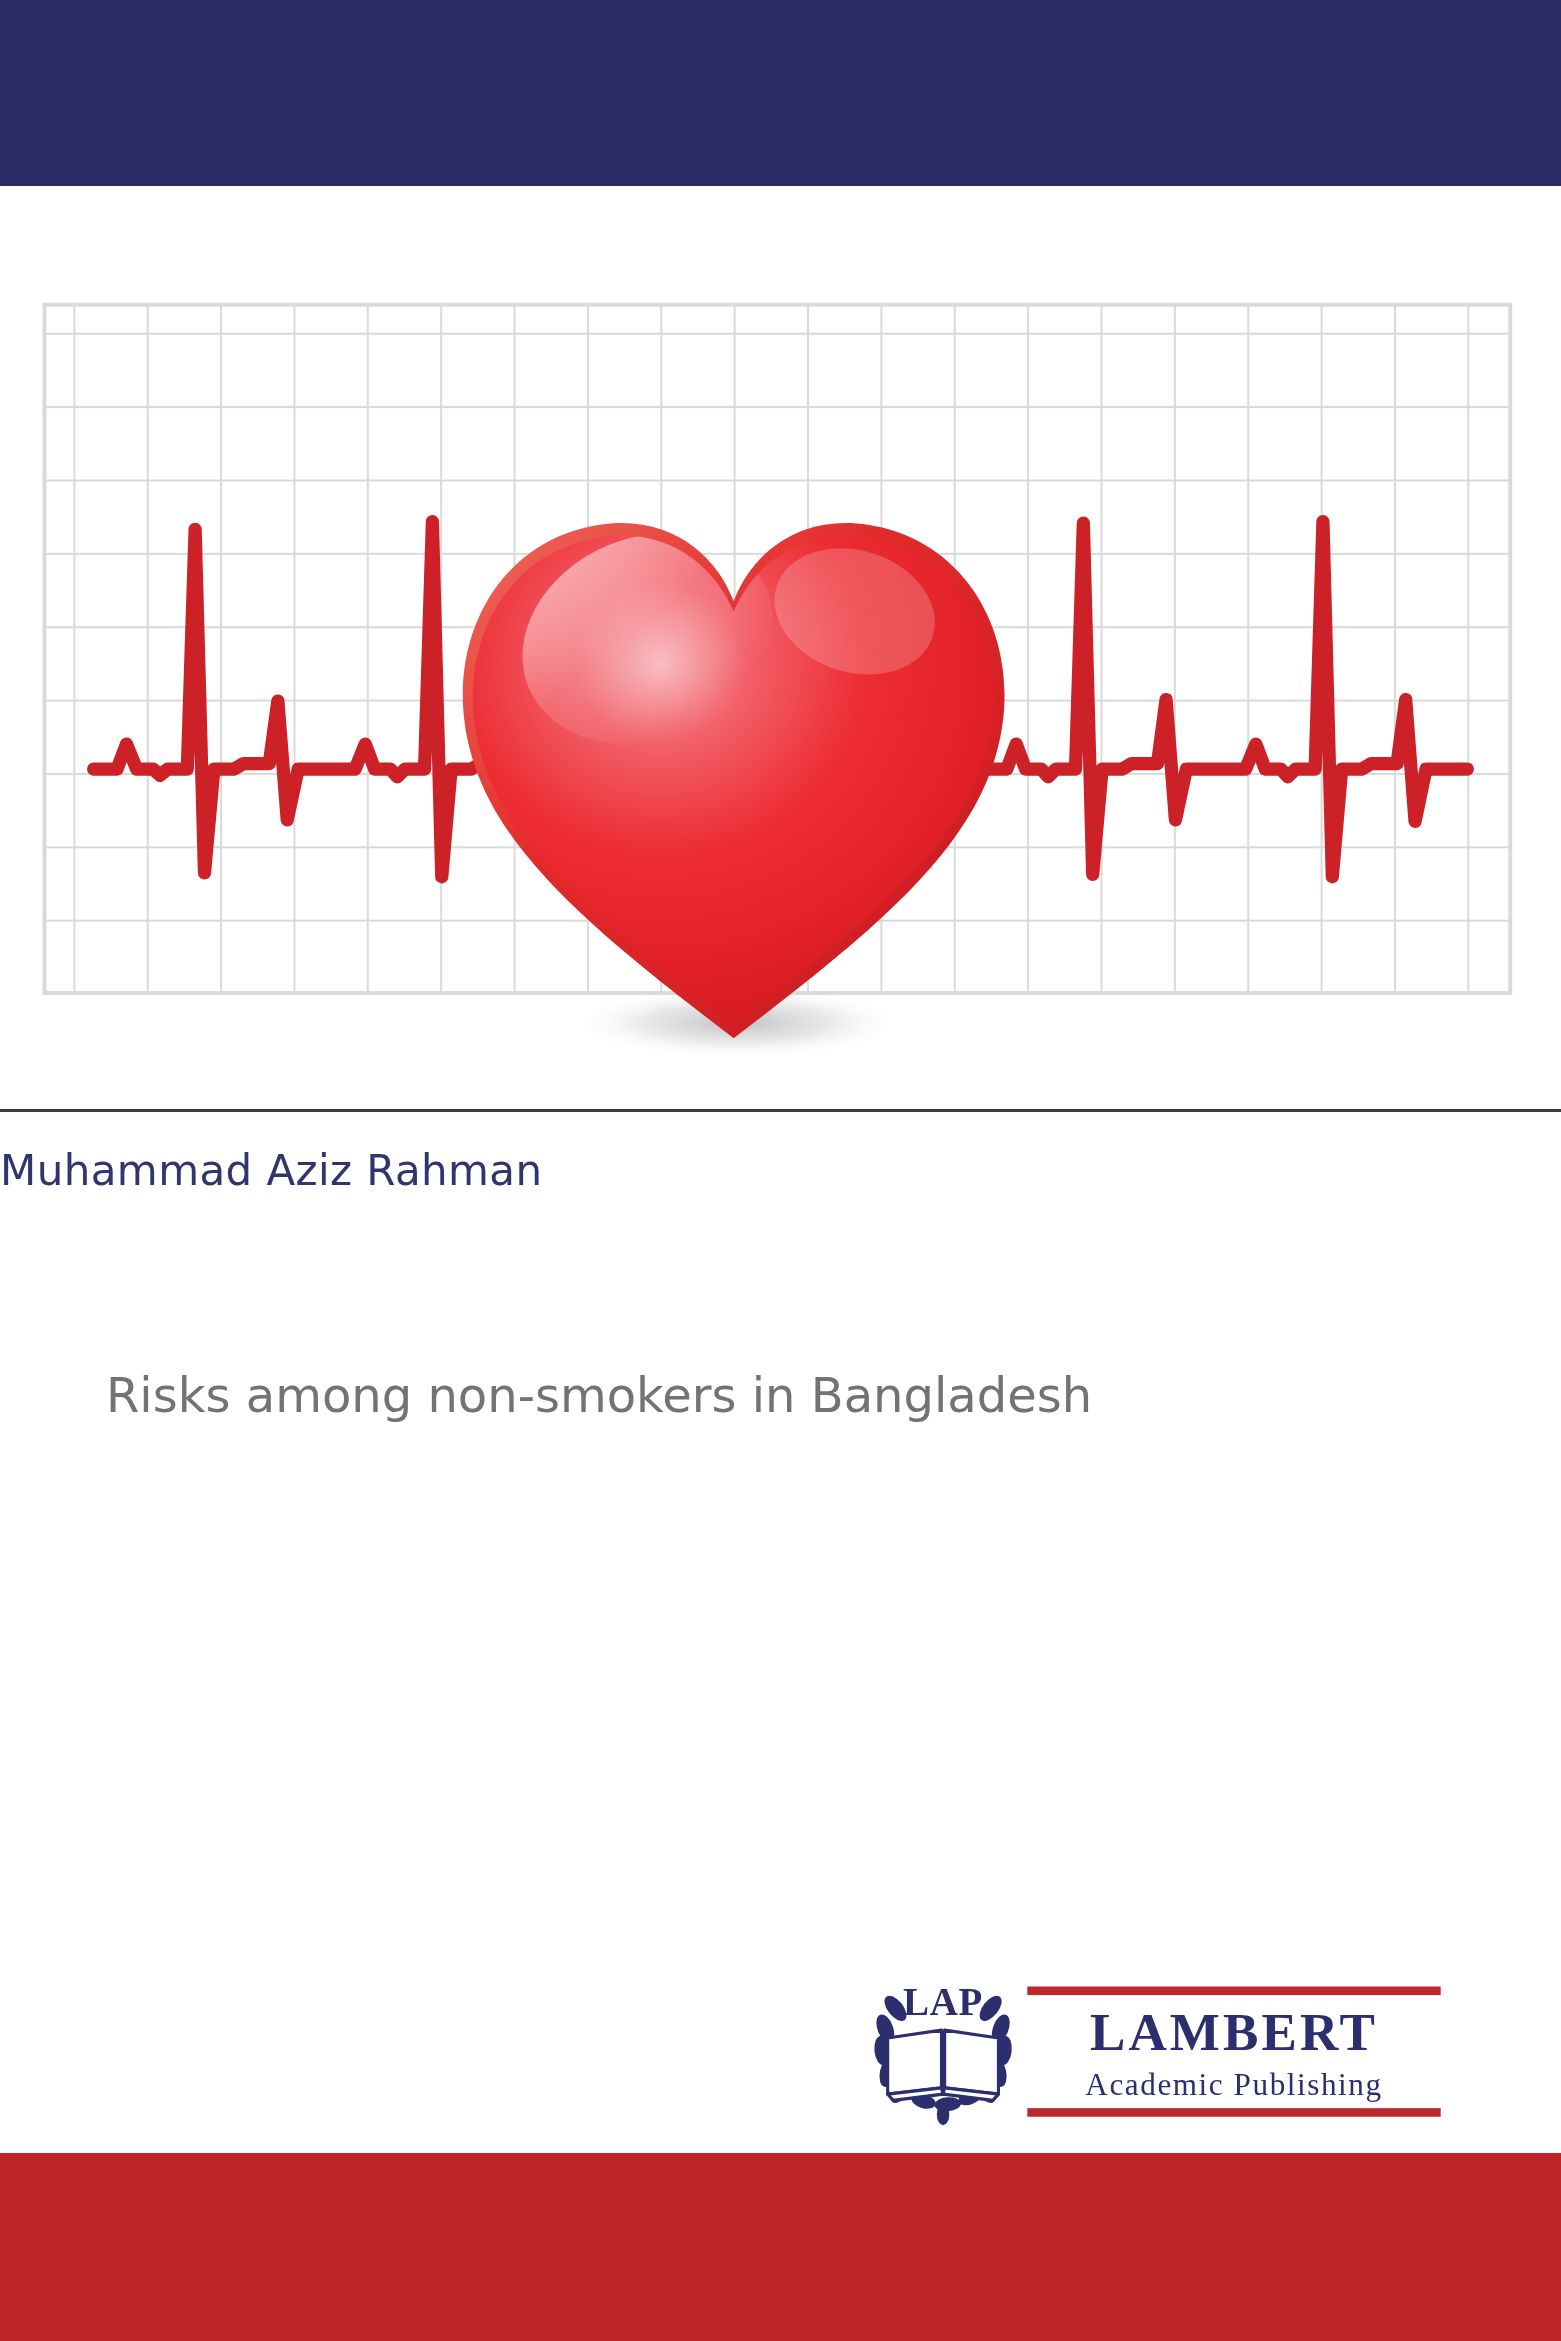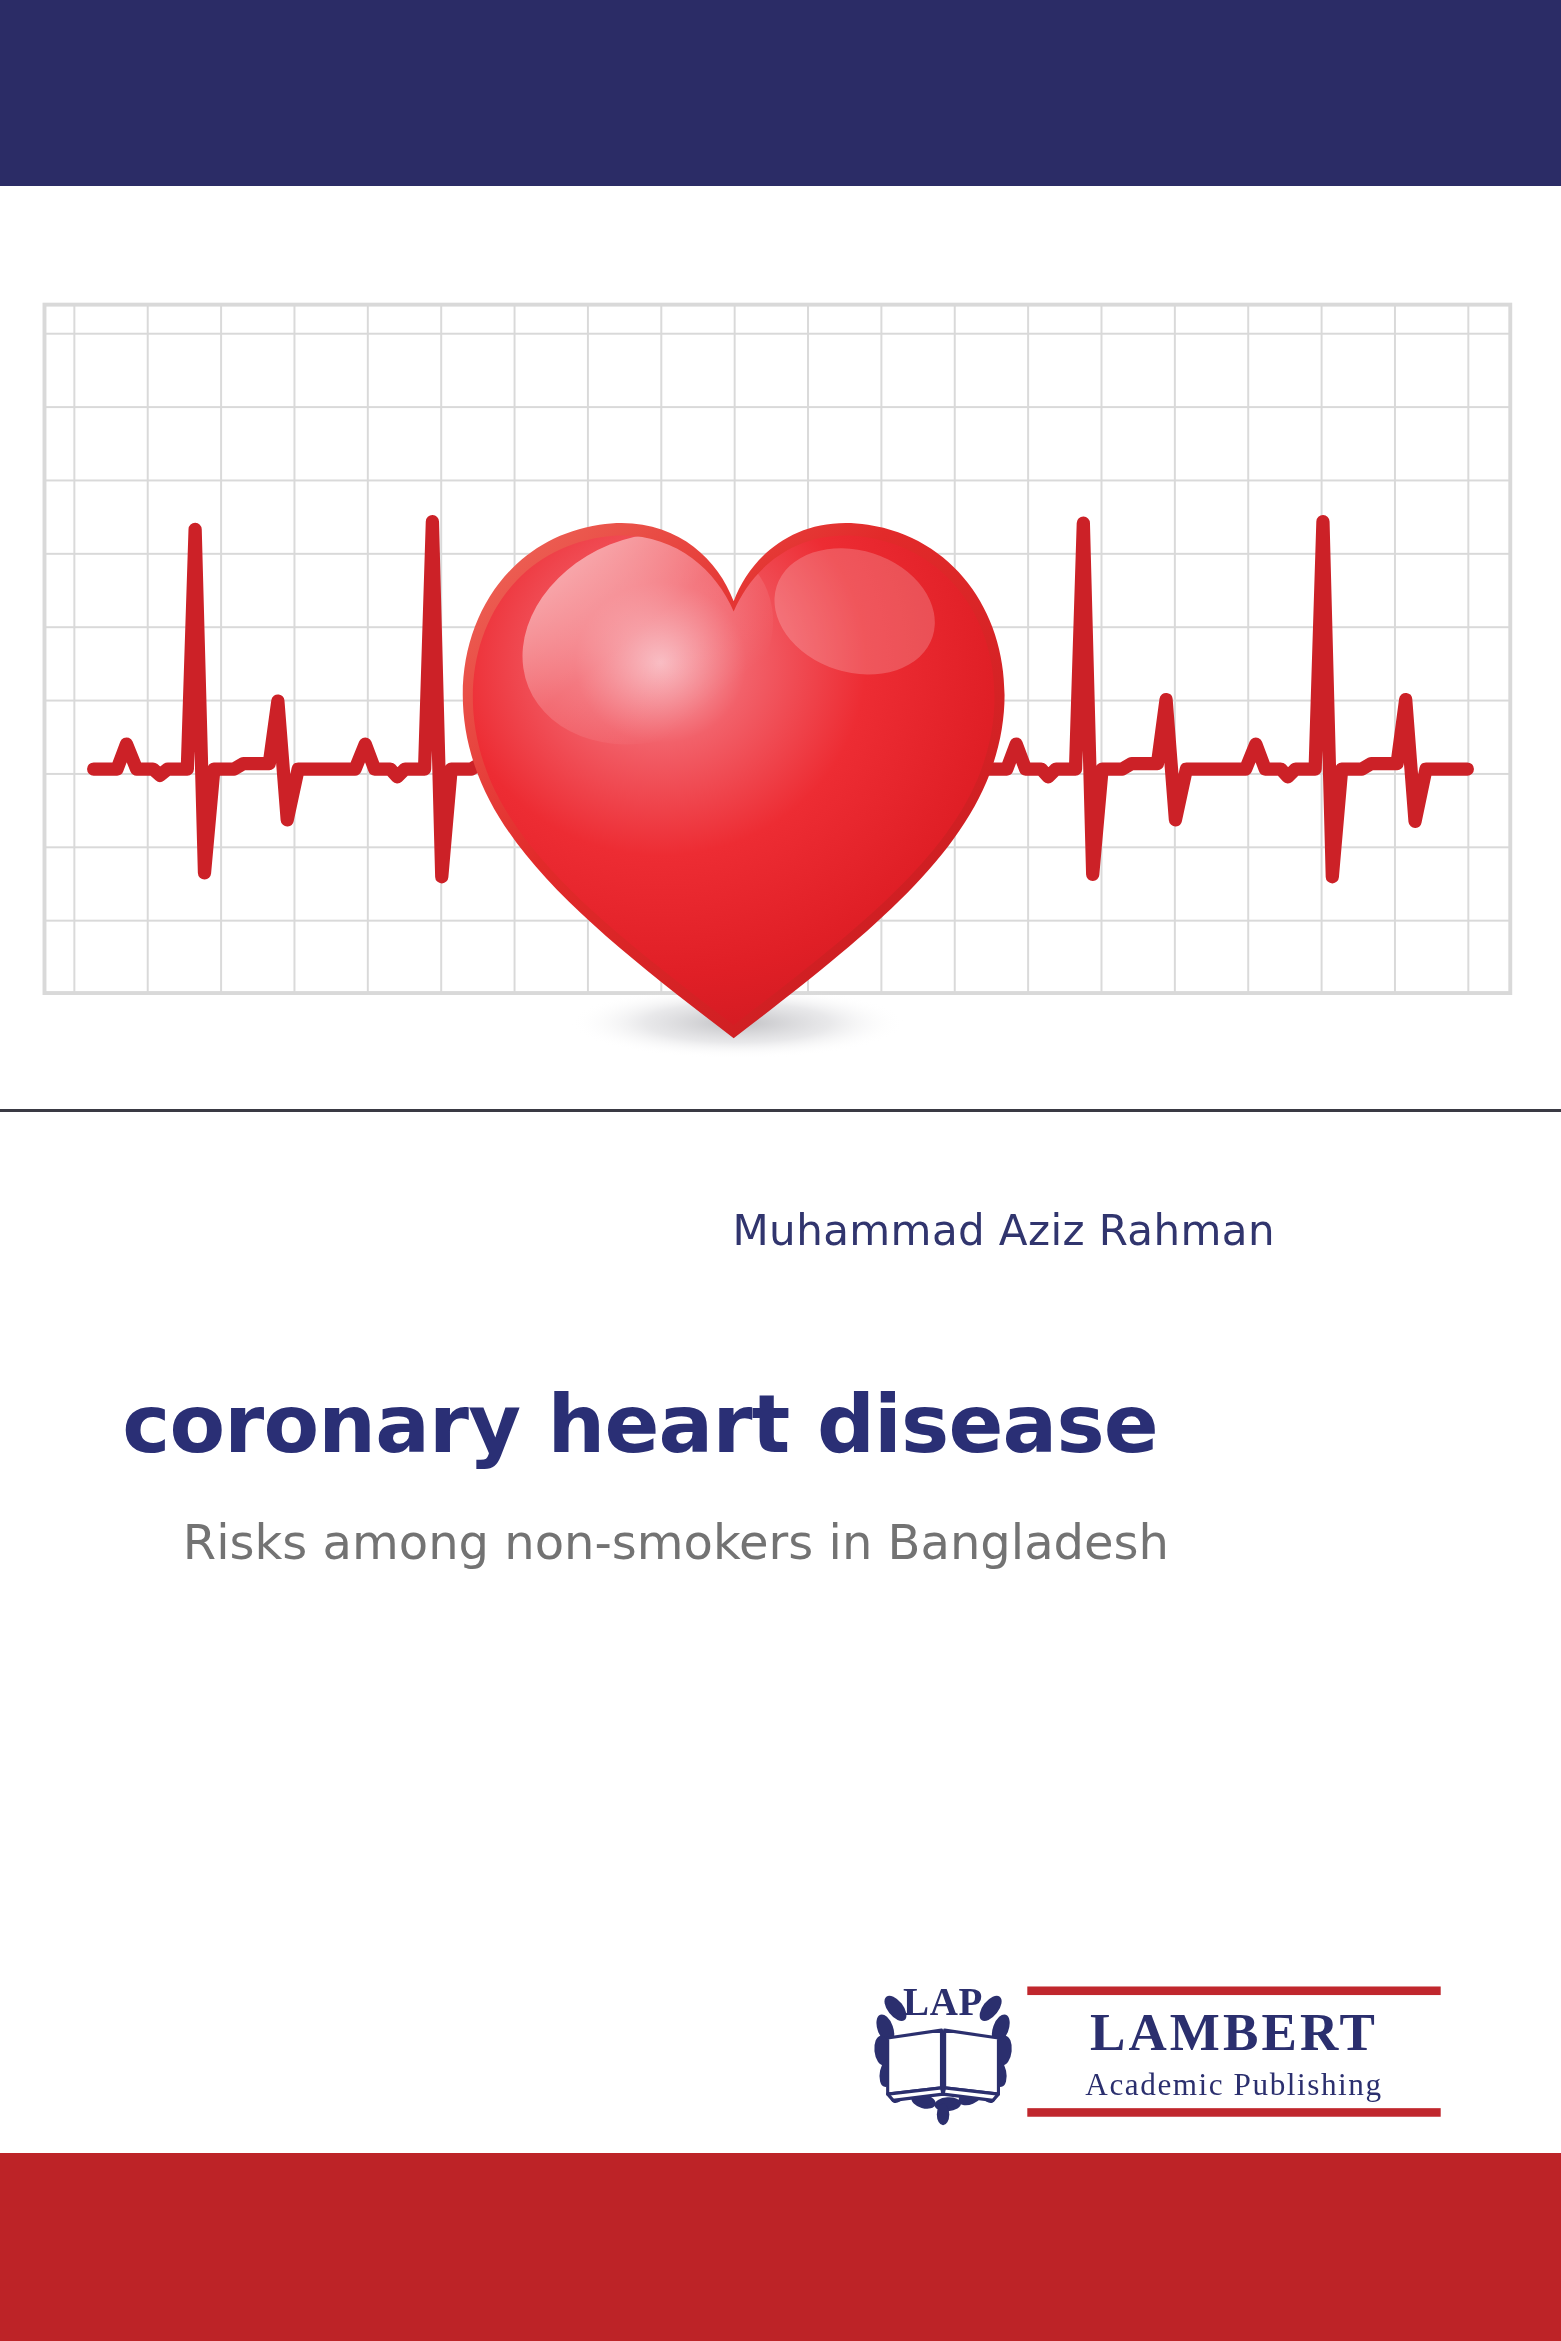--- a/index.html
+++ b/index.html
@@ -52,23 +52,23 @@
     top: 1109px;
     width: 1561px;
     height: 3.1px;
     background: #3a3a44;
   }
 
   
   #text-block {
     position: absolute;
     left: 0;
-    top: 1184px;
+    top: 1124px;
     width: 1275px;
-    text-align: right;
+    text-align: left;
   }
   #author {
     font-family: "DejaVu Sans", sans-serif;
     font-size: 42px;
     font-weight: 400;
     color: #31356e;
     letter-spacing: 0.4px;
     line-height: 1.2;
     margin: 0;
     padding-top: 22px;
@@ -235,21 +235,20 @@
       </g>
     </svg>
   </div>
 
   <div id="divider"></div>
 
   <div id="text-block">
     <div id="author">Muhammad Aziz Rahman</div>
     <div id="title">
       <br>
-      <span>coronary heart disease</span>
     </div>
     <div id="subtitle">Risks among non-smokers in Bangladesh</div>
   </div>
 
   <div id="publisher-logo">
     <svg viewBox="0 0 740 200" xmlns="http://www.w3.org/2000/svg">
 
       <g fill="#2b2f6e">
 
         <ellipse cx="36" cy="44" rx="10" ry="19" transform="rotate(-38 36 44)"></ellipse>

